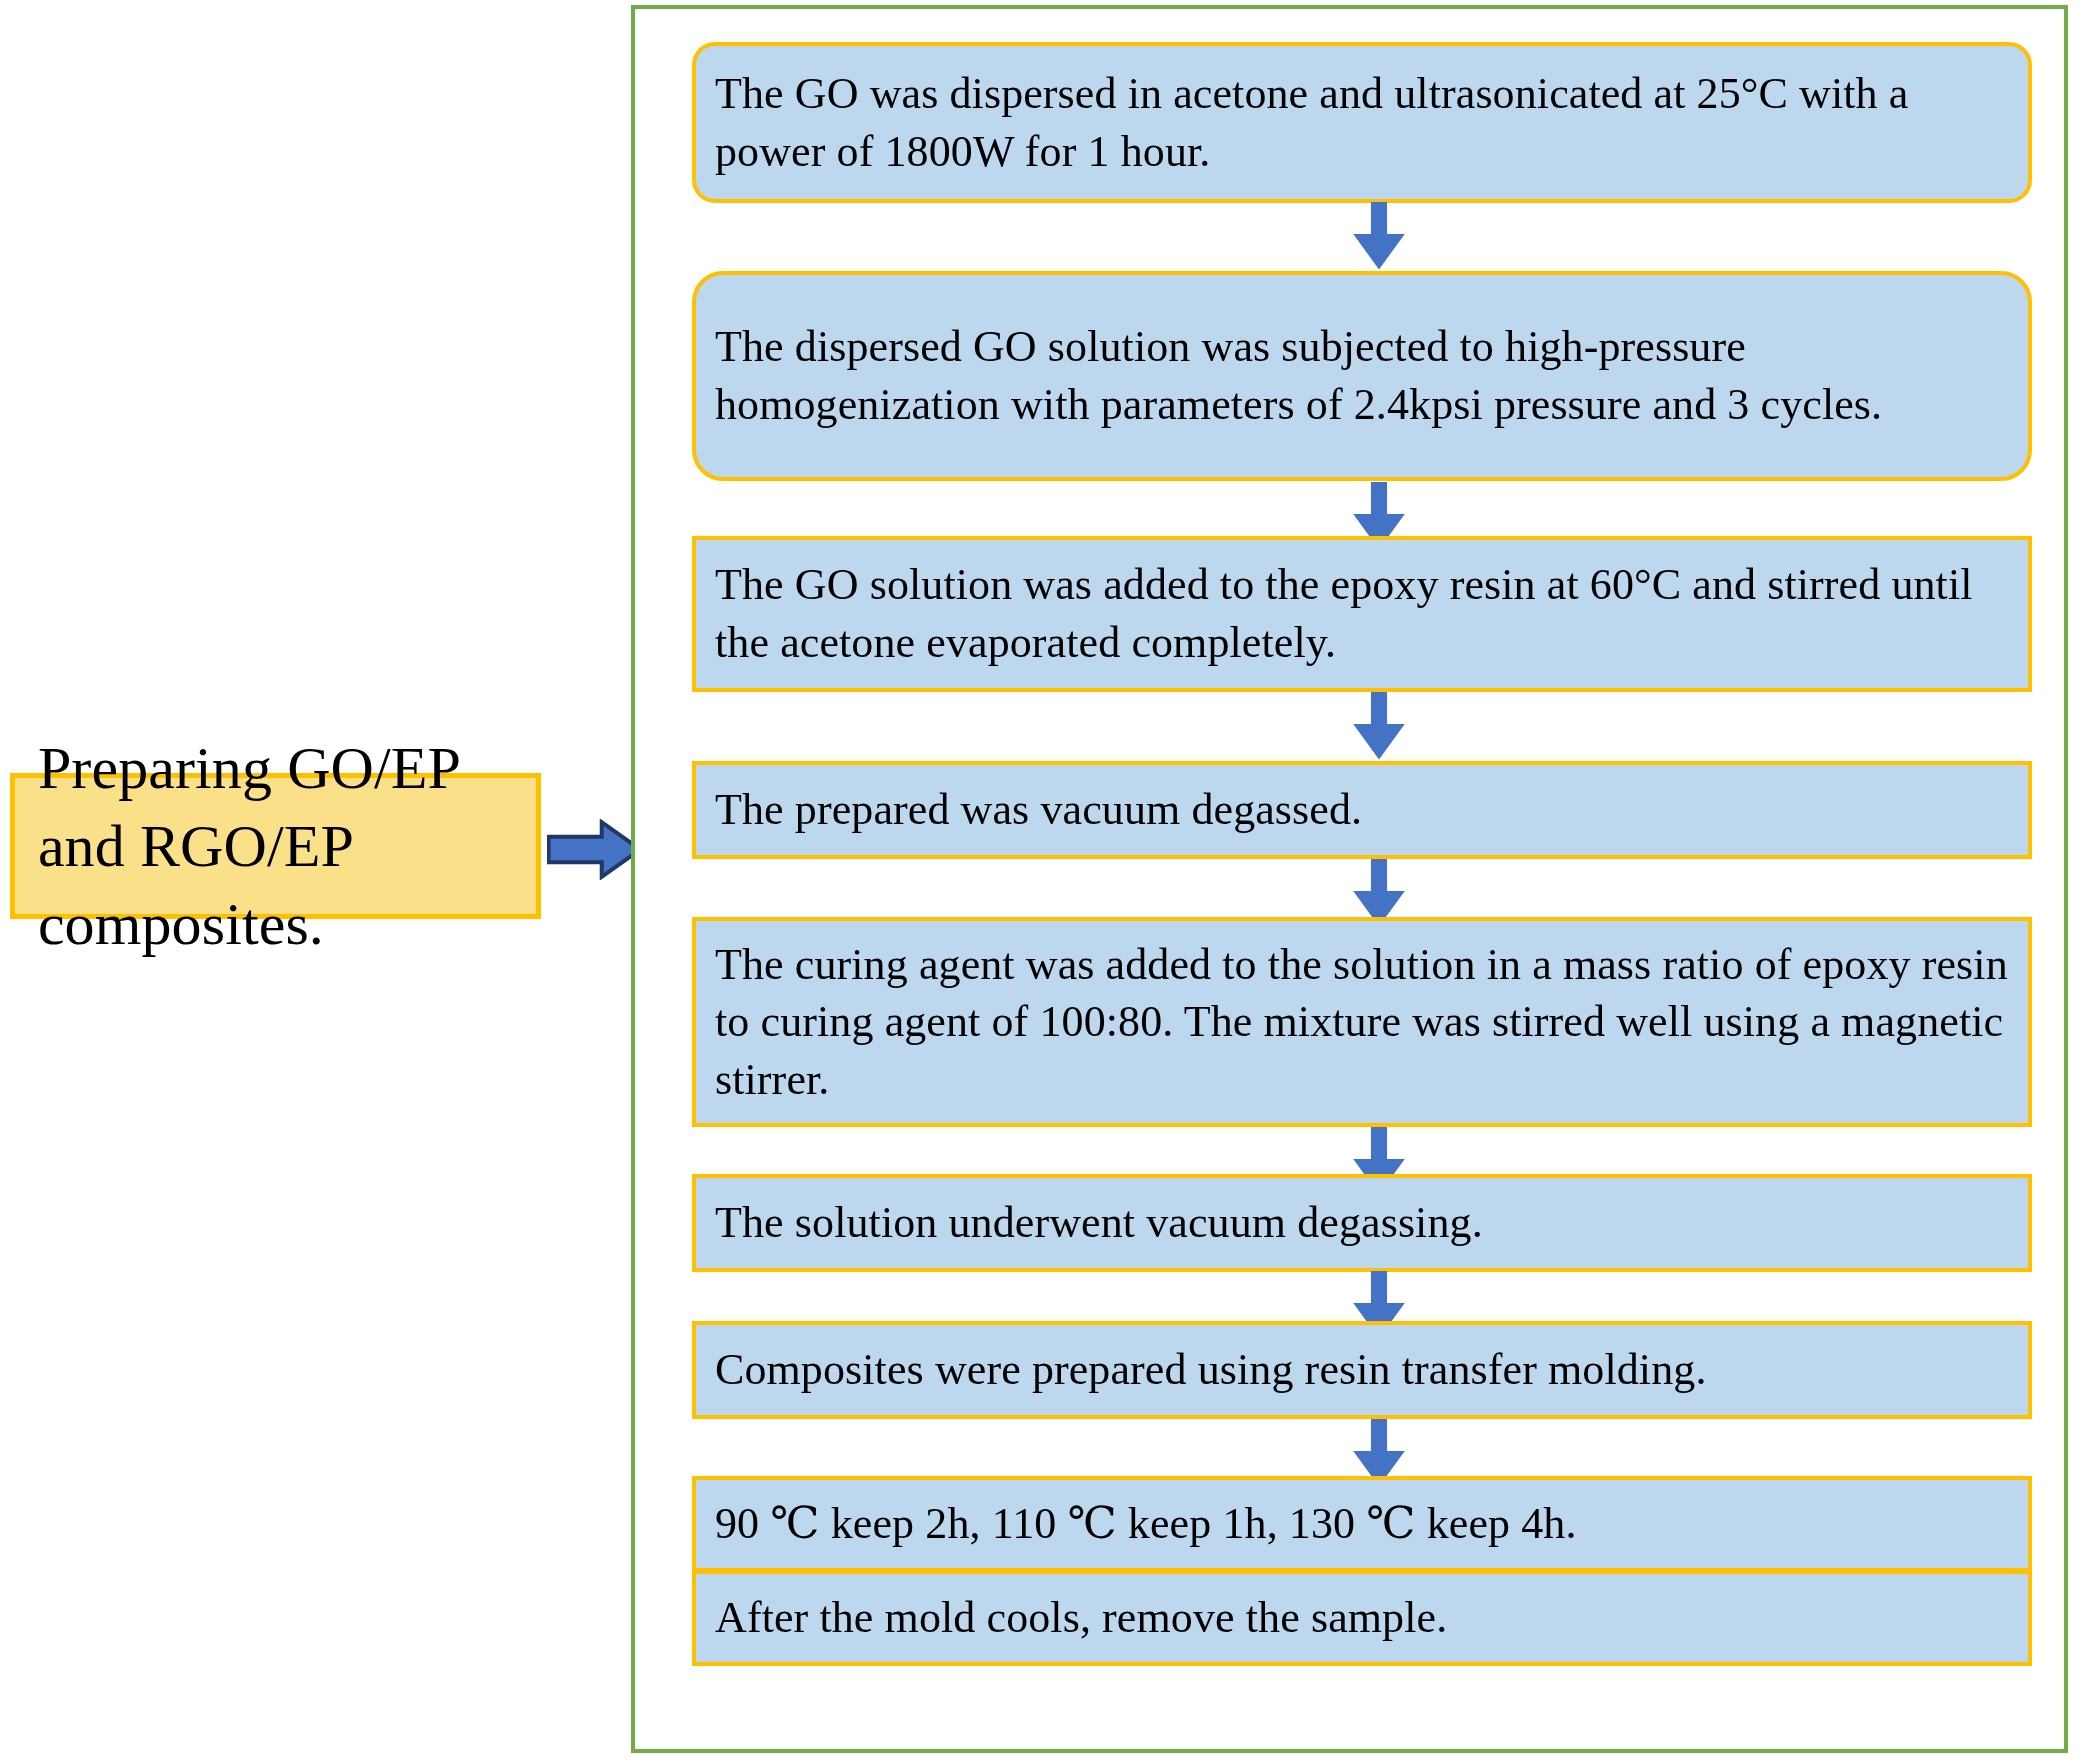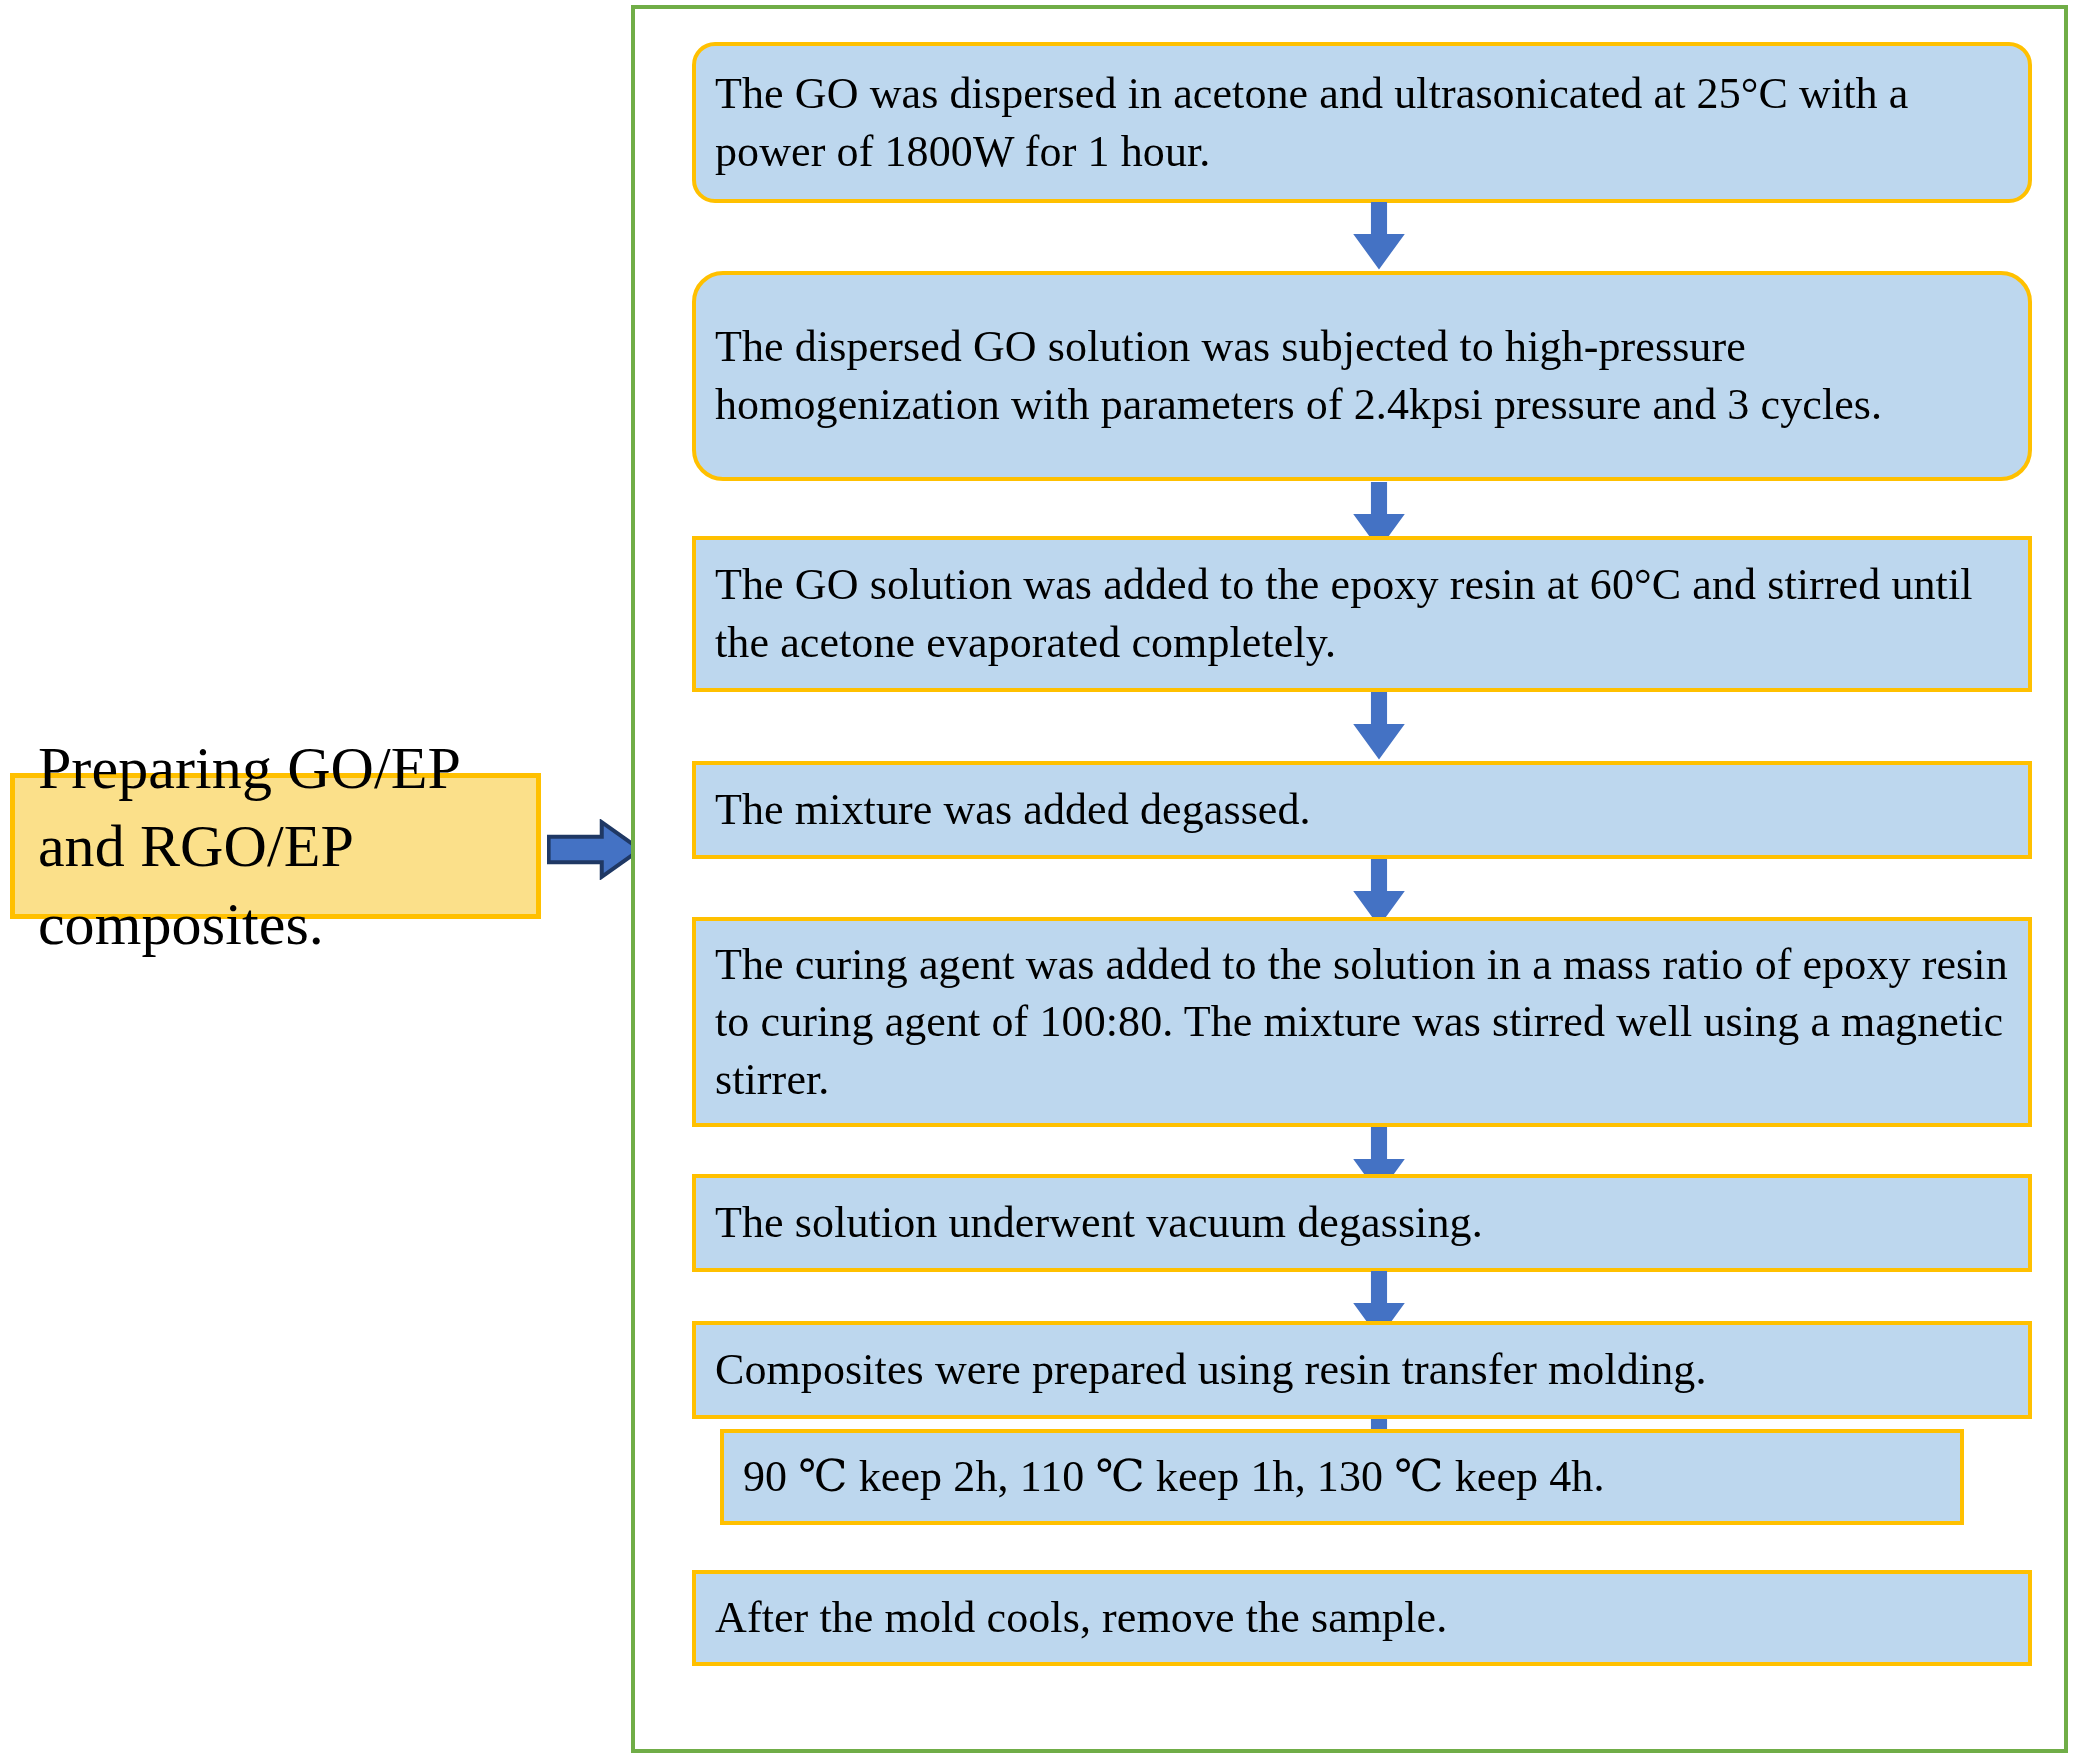--- a/index.html
+++ b/index.html
@@ -125,21 +125,21 @@
   <div class="step-box" style="left:692px; top:536px; width:1340px; height:156px;">
     <span class="step-text">The GO solution was added to the epoxy resin at 60°C and stirred until the acetone evaporated completely.</span>
   </div>
   <div class="v-arrow" style="left:1350px; top:692px; height:69px;">
     <svg viewBox="0 0 72 86" preserveAspectRatio="none" aria-hidden="true">
       <polygon points="26,0 46,0 46,40 68,40 36,84 4,40 26,40" fill="#4472C4"></polygon>
     </svg>
   </div>
 
   <div class="step-box" style="left:692px; top:761px; width:1340px; height:98px;">
-    <span class="step-text">The mixture was added degassed.</span>
+    <span class="step-text">The prepared was vacuum degassed.</span>
   </div>
   <div class="v-arrow" style="left:1350px; top:859px; height:69px;">
     <svg viewBox="0 0 72 86" preserveAspectRatio="none" aria-hidden="true">
       <polygon points="26,0 46,0 46,40 68,40 36,84 4,40 26,40" fill="#4472C4"></polygon>
     </svg>
   </div>
 
   <div class="step-box" style="left:692px; top:917px; width:1340px; height:210px;">
     <span class="step-text">The curing agent was added to the solution in a mass ratio of epoxy resin to curing agent of 100:80. The mixture was stirred well using a magnetic stirrer.</span>
   </div>
@@ -160,21 +160,21 @@
 
   <div class="step-box" style="left:692px; top:1321px; width:1340px; height:98px;">
     <span class="step-text">Composites were prepared using resin transfer molding.</span>
   </div>
   <div class="v-arrow" style="left:1350px; top:1419px; height:69px;">
     <svg viewBox="0 0 72 86" preserveAspectRatio="none" aria-hidden="true">
       <polygon points="26,0 46,0 46,40 68,40 36,84 4,40 26,40" fill="#4472C4"></polygon>
     </svg>
   </div>
 
-  <div class="step-box" style="left:692px; top:1429px; width:1244px; height:96px;margin-left:28px;">
+  <div class="step-box" style="left:692px; top:1476px; width:1340px; height:96px;">
     <span class="step-text">90 ℃ keep 2h, 110 ℃ keep 1h, 130 ℃ keep 4h.</span>
   </div>
   <div class="v-arrow" style="left:1350px; top:1583px; height:69px;">
     <svg viewBox="0 0 72 86" preserveAspectRatio="none" aria-hidden="true">
       <polygon points="26,0 46,0 46,40 68,40 36,84 4,40 26,40" fill="#4472C4"></polygon>
     </svg>
   </div>
 
   <div class="step-box" style="left:692px; top:1570px; width:1340px; height:96px;">
     <span class="step-text">After the mold cools, remove the sample.</span>

